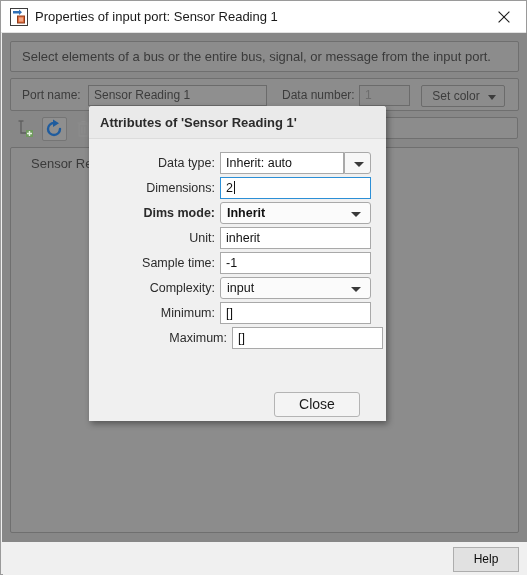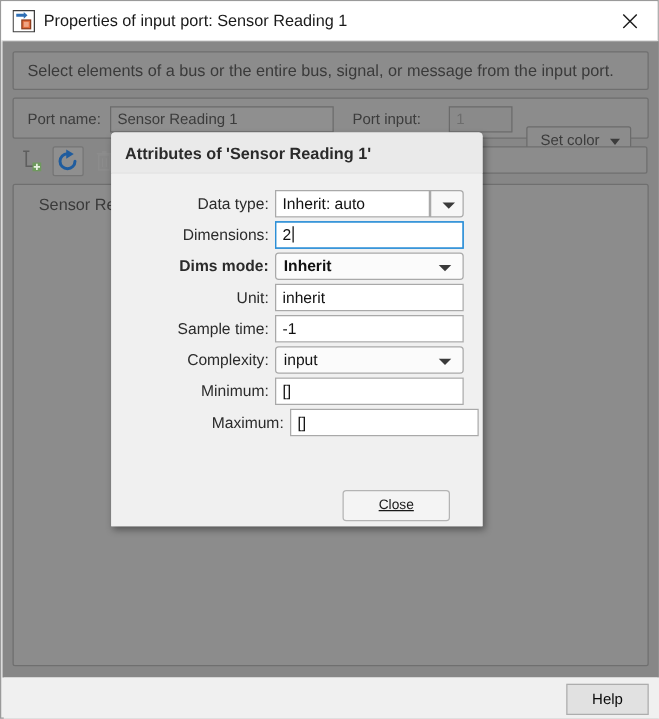--- a/index.html
+++ b/index.html
@@ -342,26 +342,25 @@
   }
 
   #modal-close-btn {
     position: absolute;
     left: 185px; top: 253px;
     width: 86px; height: 25px;
     background: #f4f4f4;
     border: 1px solid #b4b4b4;
     border-radius: 3px;
     box-sizing: border-box;
-    font-size: 11px;
+    font-size: 14px;
     color: #1a1a1a;
     text-align: center;
     line-height: 23px;
     cursor: pointer;
-    text-decoration: underline;
   }
 </style>
 </head>
 <body>
 
 <div id="window">
 
   <div id="titlebar">
     <span id="app-icon">
       <svg width="18" height="18" viewBox="0 0 18 18">
@@ -382,23 +381,23 @@
 
   <div id="client">
 
     <div id="instruction-panel" class="panelbox">
       <span id="instruction-text">Select elements of a bus or the entire bus, signal, or message from the input port.</span>
     </div>
 
     <div id="portrow-panel" class="panelbox">
       <span class="lbl-dim" style="left:11px; top:9px;">Port name:</span>
       <div class="field-dim" style="left:77px; top:6px; width:179px; height:21px;">Sensor Reading 1</div>
-      <span class="lbl-dim" style="left:271px; top:9px;">Port input:</span>
+      <span class="lbl-dim" style="left:271px; top:9px;">Data number:</span>
       <div class="field-dim field-disabled" style="left:348px; top:6px; width:51px; height:21px;">1</div>
-      <div class="btn-dim" style="left:410px; top:22px; width:84px; height:22px; line-height:20px; padding-right:14px;">
+      <div class="btn-dim" style="left:410px; top:6px; width:84px; height:22px; line-height:20px; padding-right:14px;">
         <span>Set color</span>
         <span class="caret-dim" style="right:8px; top:9px;"></span>
       </div>
     </div>
 
     <div id="toolbar">
       <div class="tool-btn" style="left:3px;">
         <svg width="23" height="22" viewBox="0 0 23 22">
           <path d="M7 3 L7 15 L15 15" stroke="#5e5e5e" stroke-width="1.3" fill="none"></path>
           <path d="M4.5 3 L9.5 3" stroke="#5e5e5e" stroke-width="1.3"></path>

